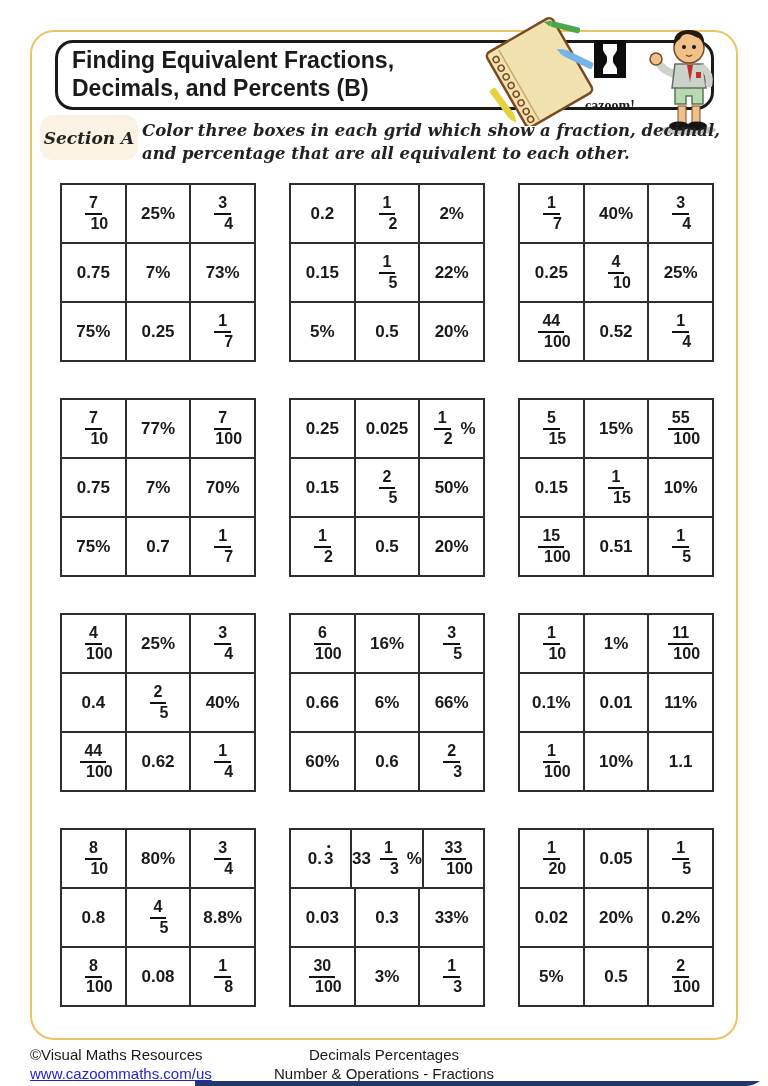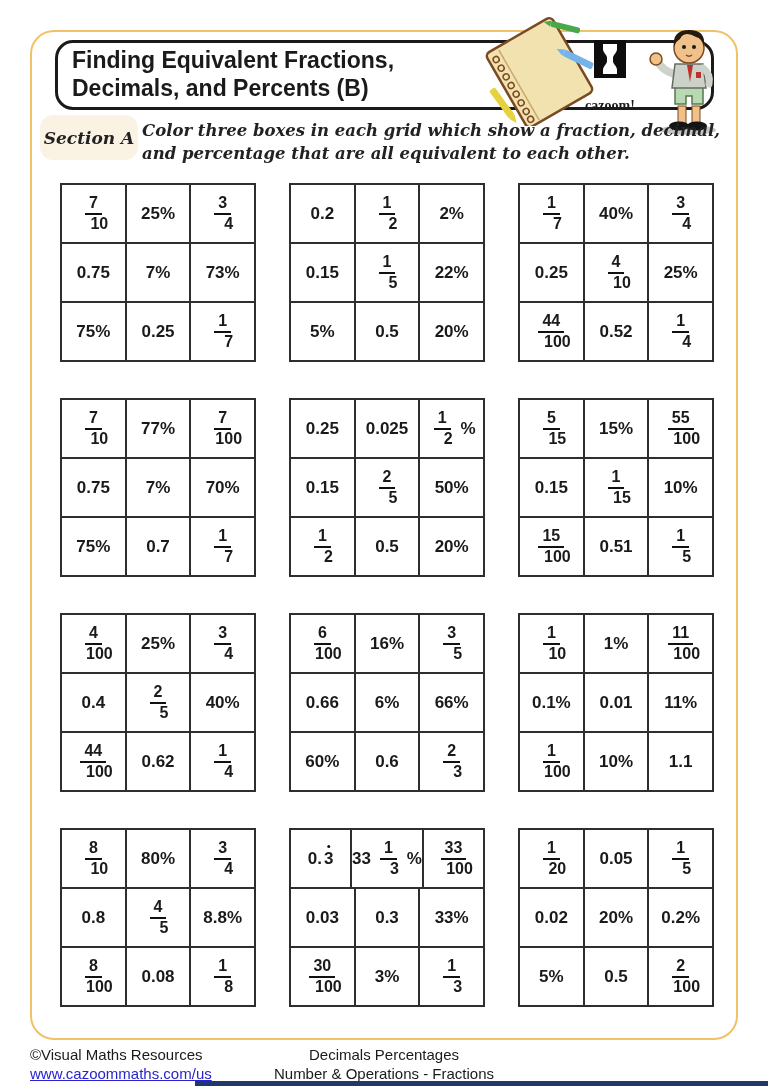--- a/index.html
+++ b/index.html
@@ -1,17 +1,17 @@
 <!DOCTYPE html>
 <html><head>
 <meta charset="utf-8">
 <style>
   html,body{margin:0;padding:0;background:#fff;}
   .page{position:relative;width:768px;height:1086px;background:#fff;overflow:hidden;
-        font-family:"Liberation Sans",sans-serif;color:#1a1a1a;}
+        font-family:"Liberation Sans",sans-serif;color:#1a1a1a;border-radius:22px;}
   .outer-border{position:absolute;left:30px;top:30px;width:704px;height:1006px;
         border:2px solid #f0c268;border-radius:24px;}
   
   .title-box{position:absolute;left:55px;top:40px;width:653px;height:64px;
         border:3px solid #1a1a1a;border-radius:18px;background:#fff;}
   .title-text{position:absolute;left:72px;top:46px;font-size:23px;font-weight:bold;
         line-height:28px;letter-spacing:0;}
   .notebook{position:absolute;left:468px;top:14px;}
   .logo{position:absolute;left:578px;top:40px;width:64px;text-align:center;}
   .logo-text{font-family:"Liberation Serif",serif;font-weight:bold;font-size:14px;margin-top:16px;}

